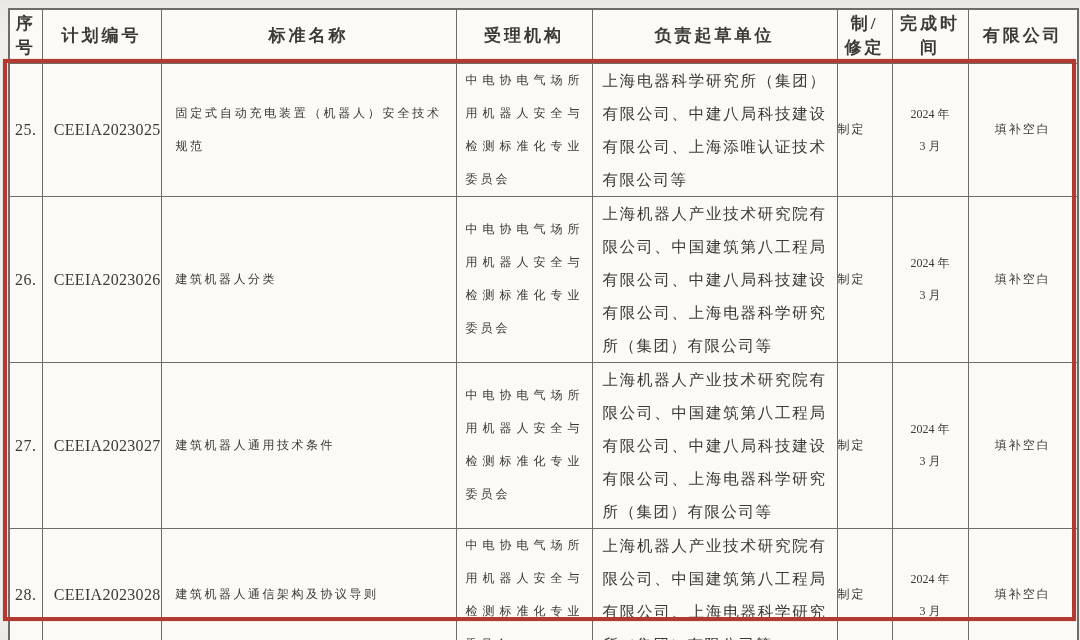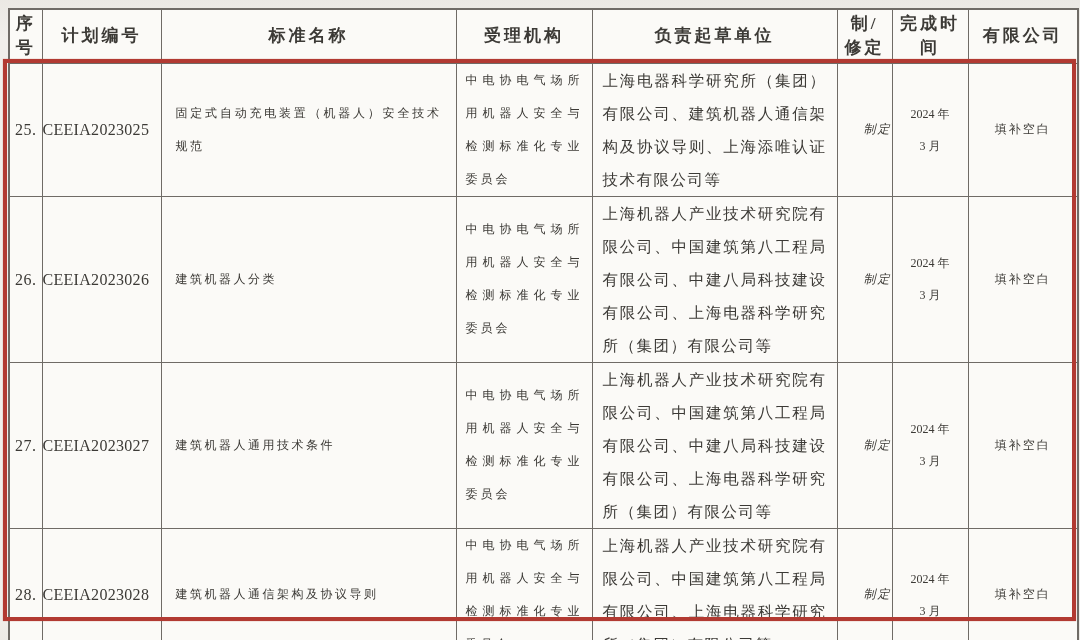--- a/index.html
+++ b/index.html
@@ -46,25 +46,25 @@
   tr.r1  { height: 150px; }
   tr.r2  { height: 155px; }
   tr.r3  { height: 122px; }
   .pre { white-space: pre-line; }
   .justify {
     text-align: justify;
     text-justify: inter-character;
     letter-spacing: 2.5px;
   }
   td.c-no   { text-align: center; font-size: 16px; letter-spacing: 0.5px; font-family: Liberation Serif, serif; }
-  td.c-plan { text-align: left; font-size: 16px; letter-spacing: 0.3px; margin-top: 32px; }
+  td.c-plan { text-align: right; font-size: 16px; letter-spacing: 0.3px; margin-top: 32px; }
   td.c-name { padding: 8px 14px; }
   td.c-agency { padding: 0 9px; letter-spacing: 3px; }
   td.c-draft { padding: 0 10px; font-size: 15.5px; letter-spacing: 1.5px; }
-  td.c-type { text-align: right; letter-spacing: 2px; font-style: italic; }
+  td.c-type { text-align: left; letter-spacing: 2px; }
   td.c-time { text-align: center; line-height: 32px; margin-left: 44px; }
   td.c-cat  { text-align: center; letter-spacing: 2px; }
   .highlight-box {
     position: absolute;
     left: 3px; top: 59px;
     width: 1073px; height: 562px;
     border: 4px solid var(--highlight-red, #b23a32);
     pointer-events: none;
     box-shadow: 0 0 1px rgba(178,58,50,0.55);
   }
@@ -99,21 +99,21 @@
 间</th>
         <th>有限公司</th>
       </tr>
     </thead>
     <tbody>
       <tr class="r0">
         <td class="c-no">25.</td>
         <td class="c-plan">CEEIA2023025</td>
         <td class="c-name justify">固定式自动充电装置（机器人）安全技术规范</td>
         <td class="c-agency justify">中电协电气场所用机器人安全与检测标准化专业委员会</td>
-        <td class="c-draft justify">上海电器科学研究所（集团）有限公司、建筑机器人通信架构及协议导则、上海添唯认证技术有限公司等</td>
+        <td class="c-draft justify">上海电器科学研究所（集团）有限公司、中建八局科技建设有限公司、上海添唯认证技术有限公司等</td>
         <td class="c-type">制定</td>
         <td class="c-time pre">2024 年
 3 月</td>
         <td class="c-cat">填补空白</td>
       </tr>
       <tr class="r1">
         <td class="c-no">26.</td>
         <td class="c-plan">CEEIA2023026</td>
         <td class="c-name justify">建筑机器人分类</td>
         <td class="c-agency justify">中电协电气场所用机器人安全与检测标准化专业委员会</td>

